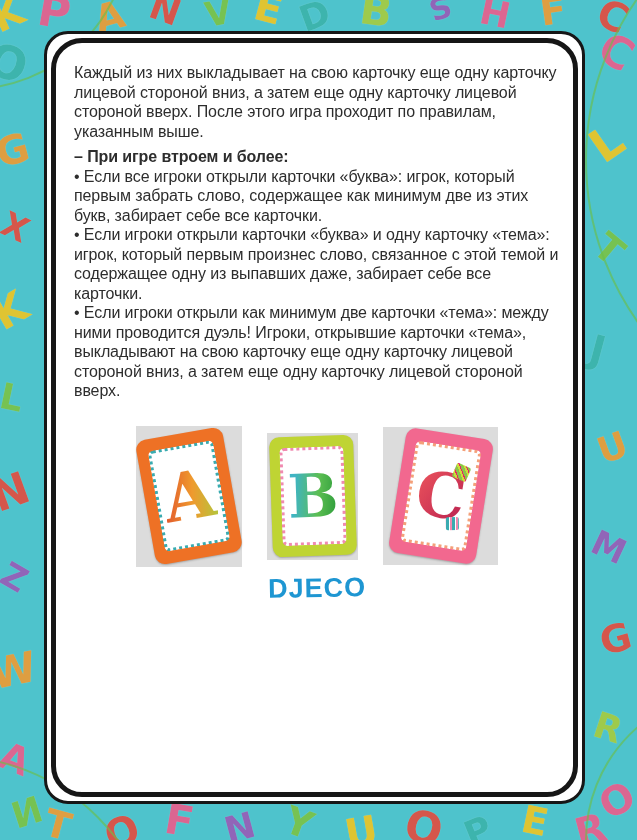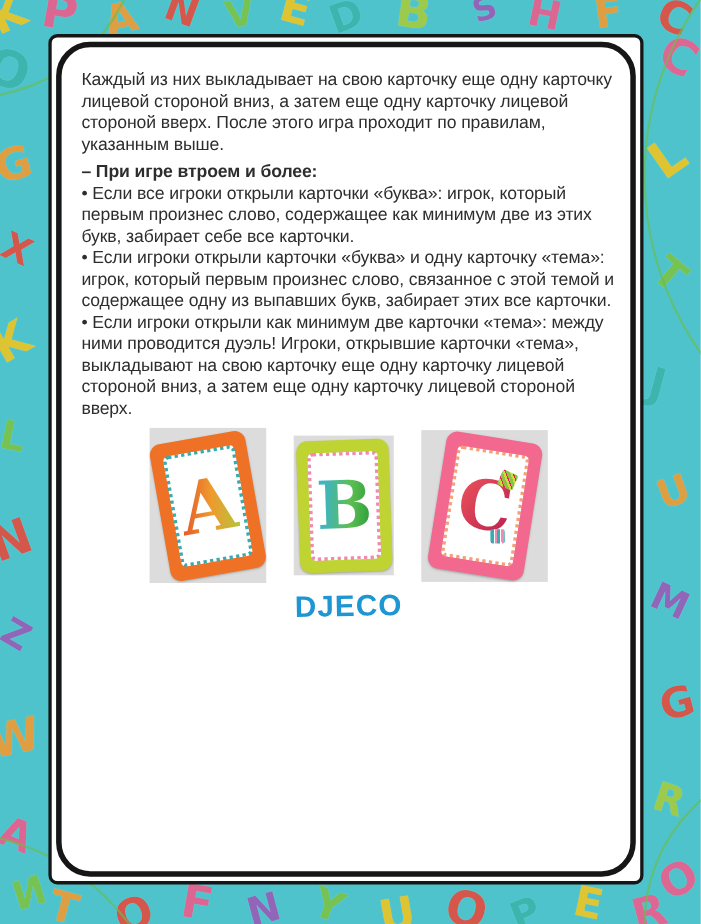--- a/index.html
+++ b/index.html
@@ -27,37 +27,37 @@
     border:2px solid #6abf4b; opacity:.65; z-index:1;
   }
   .arc1 { width:320px; height:320px; left:-190px; top:-230px; }
   .arc2 { width:560px; height:560px; left:585px; top:-120px; }
   .arc3 { width:420px; height:420px; left:-260px; top:755px; }
   .arc4 { width:300px; height:300px; left:585px; top:690px; }
 
   
   .frame-outer {
     position:absolute; left:44px; top:31px; width:541px; height:773px;
-    border:3px solid #161616; border-radius:8px;
+    border:3px solid #161616; border-radius:24px;
     padding:4px; background:#ffffff; z-index:2;
   }
   .frame-inner {
     width:100%; height:100%;
     border:5px solid #161616; border-radius:31px;
     background:#ffffff;
     padding:20px 13px 0 18px;
     display:flex; flex-direction:column;
   }
   .para {
     font-size:16px; line-height:19.5px; color:#2d2d2d;
     margin-bottom:6px; letter-spacing:-0.1px;
   }
   .tight { margin-bottom:0; }
   .bold { font-weight:bold; }
-  .block { margin-bottom:0; }
+  .block { margin-bottom:17px; }
 
   
   .cards-row {
     margin-top:8px;
     display:flex; justify-content:center; align-items:center; gap:25px;
   }
   .shadowbox {
     background:#dcdcdc;
     display:flex; align-items:center; justify-content:center;
   }
@@ -160,22 +160,22 @@
 <div class="arc arc3"></div>
 <div class="arc arc4"></div>
 
 <div class="frame-outer">
   <div class="frame-inner">
 
     <p class="para">Каждый из них выкладывает на свою карточку еще одну карточку лицевой стороной вниз, а затем еще одну карточку лицевой стороной вверх. После этого игра проходит по правилам, указанным выше.</p>
 
     <div class="block">
       <p class="para tight bold">– При игре втроем и более:</p>
-      <p class="para tight">• Если все игроки открыли карточки «буква»: игрок, который первым произнес слово, содержащее как минимум две из этих букв, забирает себе все карточки.</p>
-      <p class="para tight">• Если игроки открыли карточки «буква» и одну карточку «тема»: игрок, который первым произнес слово, связанное с этой темой и содержащее одну из выпавших букв, забирает этих все карточки.</p>
+      <p class="para tight">• Если все игроки открыли карточки «буква»: игрок, который первым забрать слово, содержащее как минимум две из этих букв, забирает себе все карточки.</p>
+      <p class="para tight">• Если игроки открыли карточки «буква» и одну карточку «тема»: игрок, который первым произнес слово, связанное с этой темой и содержащее одну из выпавших даже, забирает себе все карточки.</p>
       <p class="para tight">• Если игроки открыли как минимум две карточки «тема»: между ними проводится дуэль! Игроки, открывшие карточки «тема», выкладывают на свою карточку еще одну карточку лицевой стороной вниз, а затем еще одну карточку лицевой стороной вверх.</p>
     </div>
 
 
     <div class="cards-row">
       <div class="shadowbox sbA">
         <div class="card cardA">
           <div class="card-inner innerA">
             <span class="glyph glyphA">A</span>
           </div>

